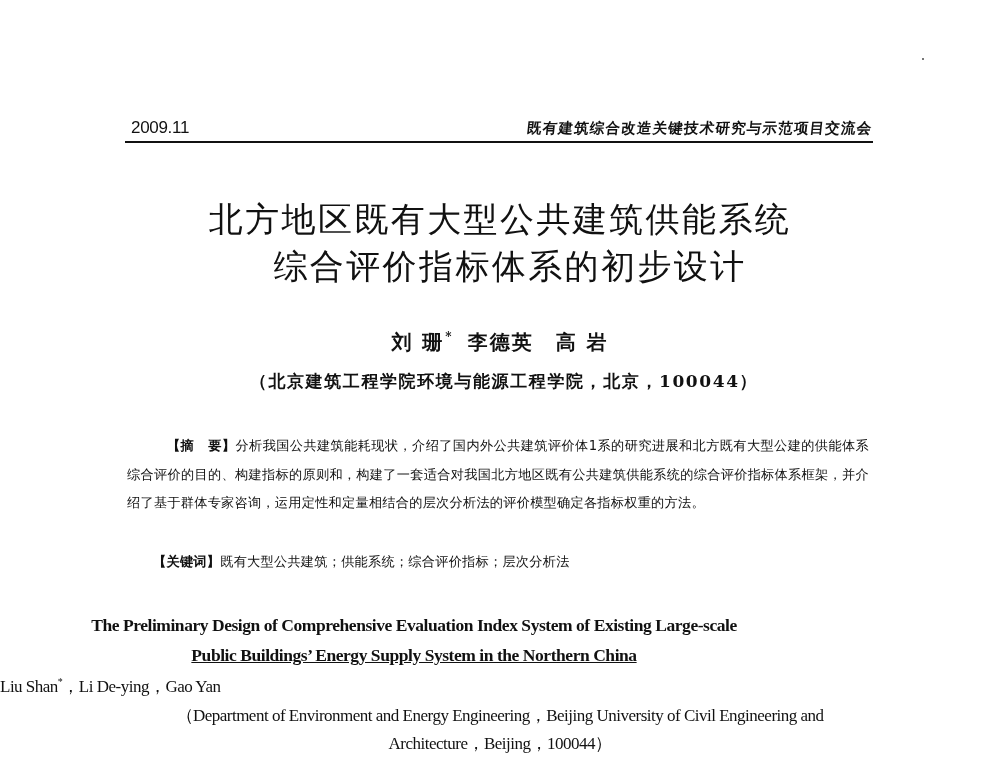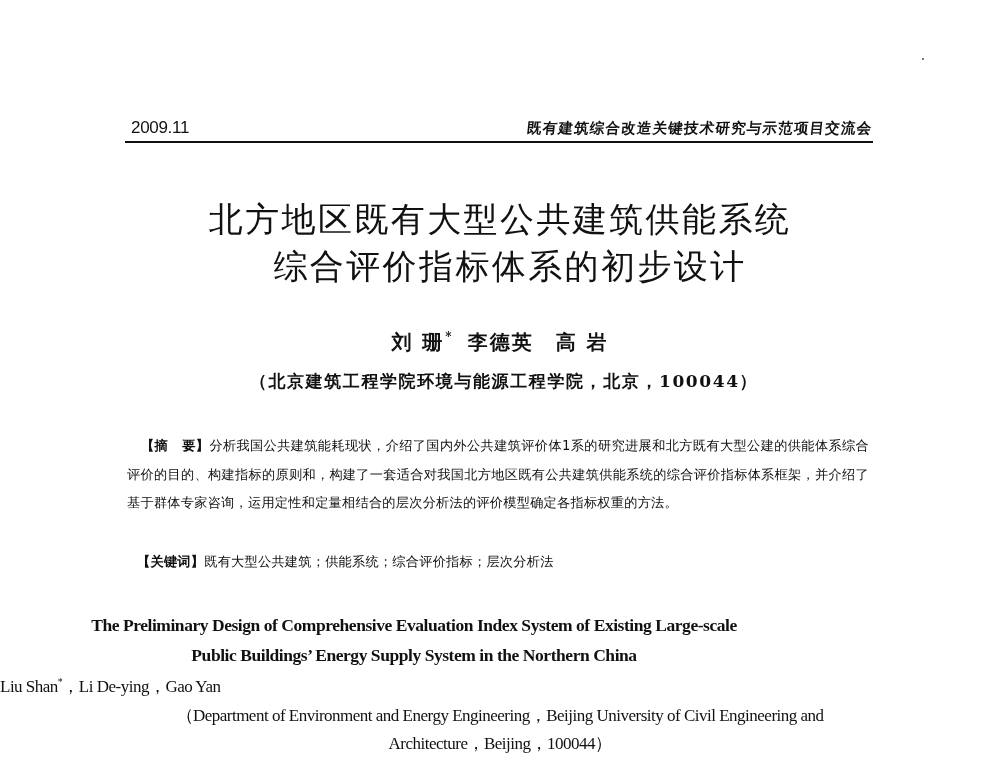--- a/index.html
+++ b/index.html
@@ -106,50 +106,50 @@
       font-family: "DejaVu Sans", sans-serif;
       font-size: 13.2px;
       line-height: 28.6px;
       color: #111;
       text-align: justify;
       text-align-last: left;
       letter-spacing: 0.25px;
     }
     .abstract .label {
       font-weight: bold;
-      margin-left: 14px;
+      margin-left: 40px;
     }
     .abstract .label .sp { display: inline-block; width: 14px; }
     .keywords {
       left: 127px;
       top: 553px;
       width: 742px;
       font-family: "DejaVu Sans", sans-serif;
       font-size: 13.2px;
       color: #111;
       letter-spacing: 0.25px;
     }
     .keywords .label {
       font-weight: bold;
-      margin-left: 10px;
+      margin-left: 26px;
     }
 
     
     .en-title {
       left: 0;
       width: 828px;
       text-align: center;
       font-family: "Liberation Serif", serif;
       font-weight: bold;
       font-size: 17.5px;
       letter-spacing: -0.45px;
       color: #111;
     }
     .en-title.l1 { top: 615px; }
-    .en-title.l2 { top: 645px; }
+    .en-title.l2 { top: 645px; text-decoration: underline; }
 
     .en-authors {
       left: 0;
       width: 1000px;
       top: 675px;
       text-align: left;
       font-family: "Liberation Serif", serif;
       font-size: 17px;
       letter-spacing: -0.5px;
       color: #111;

